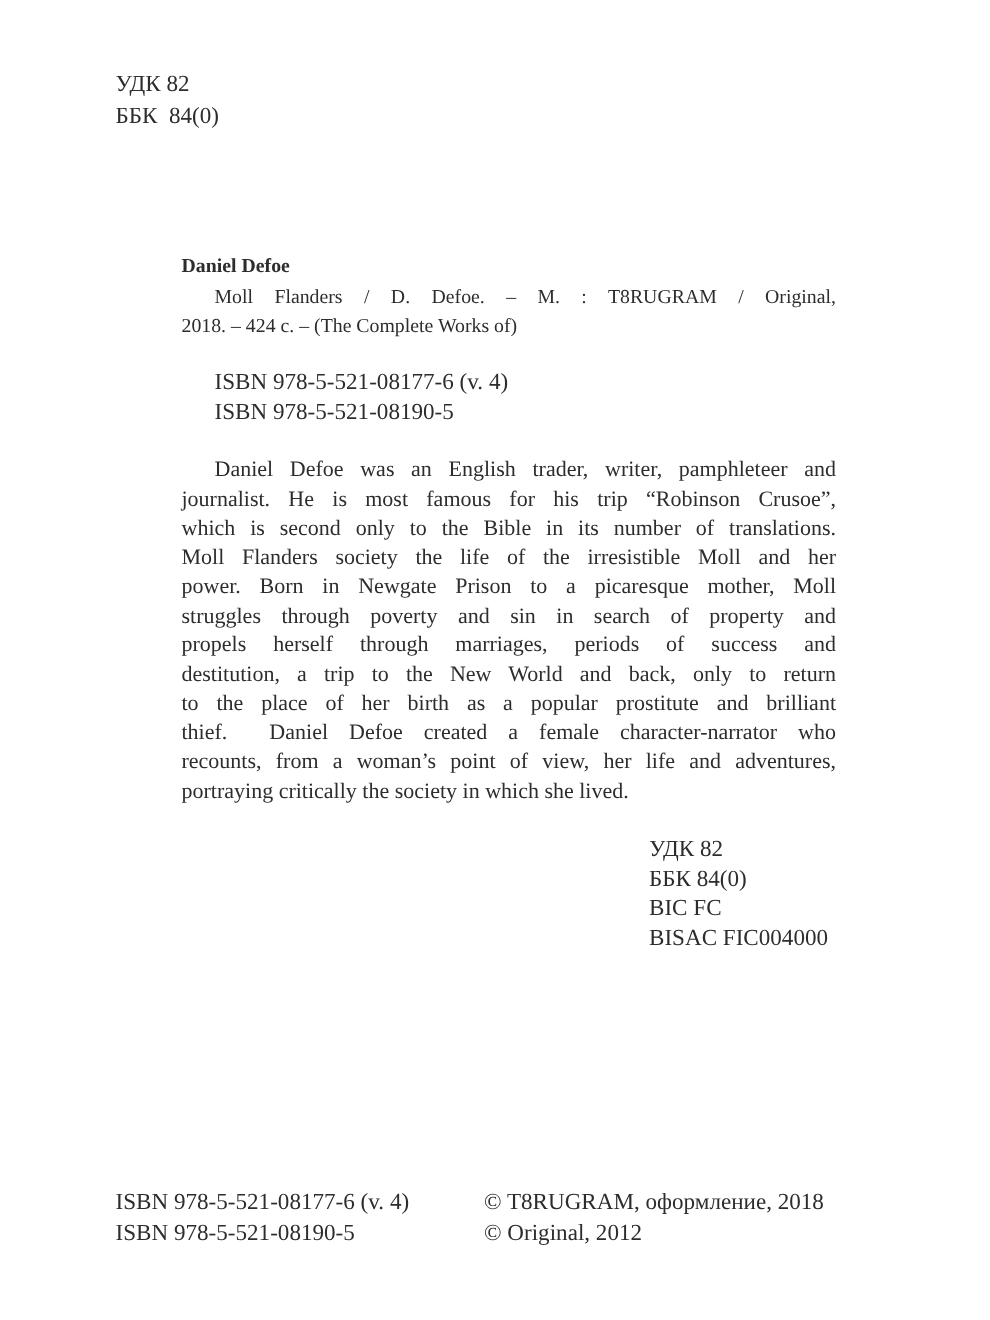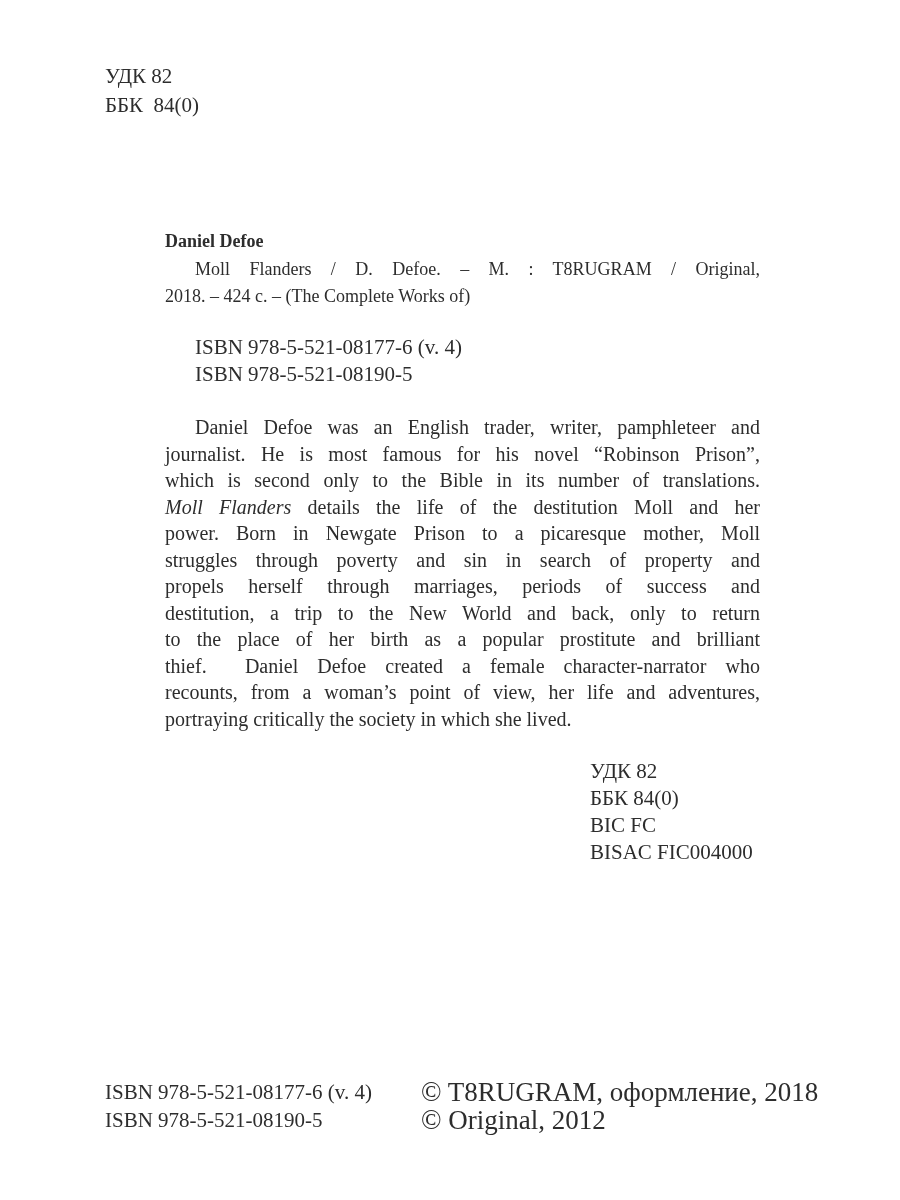--- a/index.html
+++ b/index.html
@@ -42,36 +42,36 @@
     left: 195px; top: 334px;
     font-size: 21px; line-height: 27px;
   }
 
   
   .annotation {
     left: 165px; top: 414px; width: 595px;
     font-size: 20px; line-height: 26.5px;
   }
   .ann-line { min-height: 26.5px; }
-  .italic { font-style: italic; }
+  .italic { }
 
   
   .codes-right {
     left: 590px; top: 758px;
     font-size: 21px; line-height: 27px;
   }
 
   
   .footer-isbn {
     left: 105px; top: 1078px;
     font-size: 21px; line-height: 28px;
   }
   .footer-copyright {
-    left: 421px; top: 1078px;
-    font-size: 27px; line-height: 28px;
+    left: 440px; top: 1078px;
+    font-size: 21px; line-height: 28px;
   }
   .line { white-space: pre; }
 </style>
 </head>
 <body>
 
 <div class="page">
 
   <div class="abs top-codes"><div class="line">УДК 82</div><div class="line">ББК&nbsp; 84(0)</div></div>
 
@@ -81,23 +81,23 @@
     <div>2018. – 424 с. – (The Complete Works of)</div>
   </div>
 
   <div class="abs isbn-top">
       <div class="line">ISBN 978-5-521-08177-6 (v. 4)</div>
       <div class="line">ISBN 978-5-521-08190-5</div>
     </div>
 
   <div class="abs annotation" id="annotation">
       <div class="ann-line just indent"><span>Daniel Defoe was an English trader, writer, pamphleteer and</span></div>
-      <div class="ann-line just"><span>journalist. He is most famous for his novel “Robinson Prison”,</span></div>
+      <div class="ann-line just"><span>journalist. He is most famous for his trip “Robinson Crusoe”,</span></div>
       <div class="ann-line just"><span>which is second only to the Bible in its number of translations.</span></div>
-      <div class="ann-line just"><span class="italic">Moll Flanders</span><span> details the life of the destitution Moll and her</span></div>
+      <div class="ann-line just"><span class="italic">Moll Flanders</span><span> society the life of the irresistible Moll and her</span></div>
       <div class="ann-line just"><span>power. Born in Newgate Prison to a picaresque mother, Moll</span></div>
       <div class="ann-line just"><span>struggles through poverty and sin in search of property and</span></div>
       <div class="ann-line just"><span>propels herself through marriages, periods of success and</span></div>
       <div class="ann-line just"><span>destitution, a trip to the New World and back, only to return</span></div>
       <div class="ann-line just"><span>to the place of her birth as a popular prostitute and brilliant</span></div>
       <div class="ann-line just"><span>thief.&nbsp; Daniel Defoe created a female character-narrator who</span></div>
       <div class="ann-line just"><span>recounts, from a woman’s point of view, her life and adventures,</span></div>
       <div class="ann-line"><span>portraying critically the society in which she lived.</span></div>
     </div>
 

